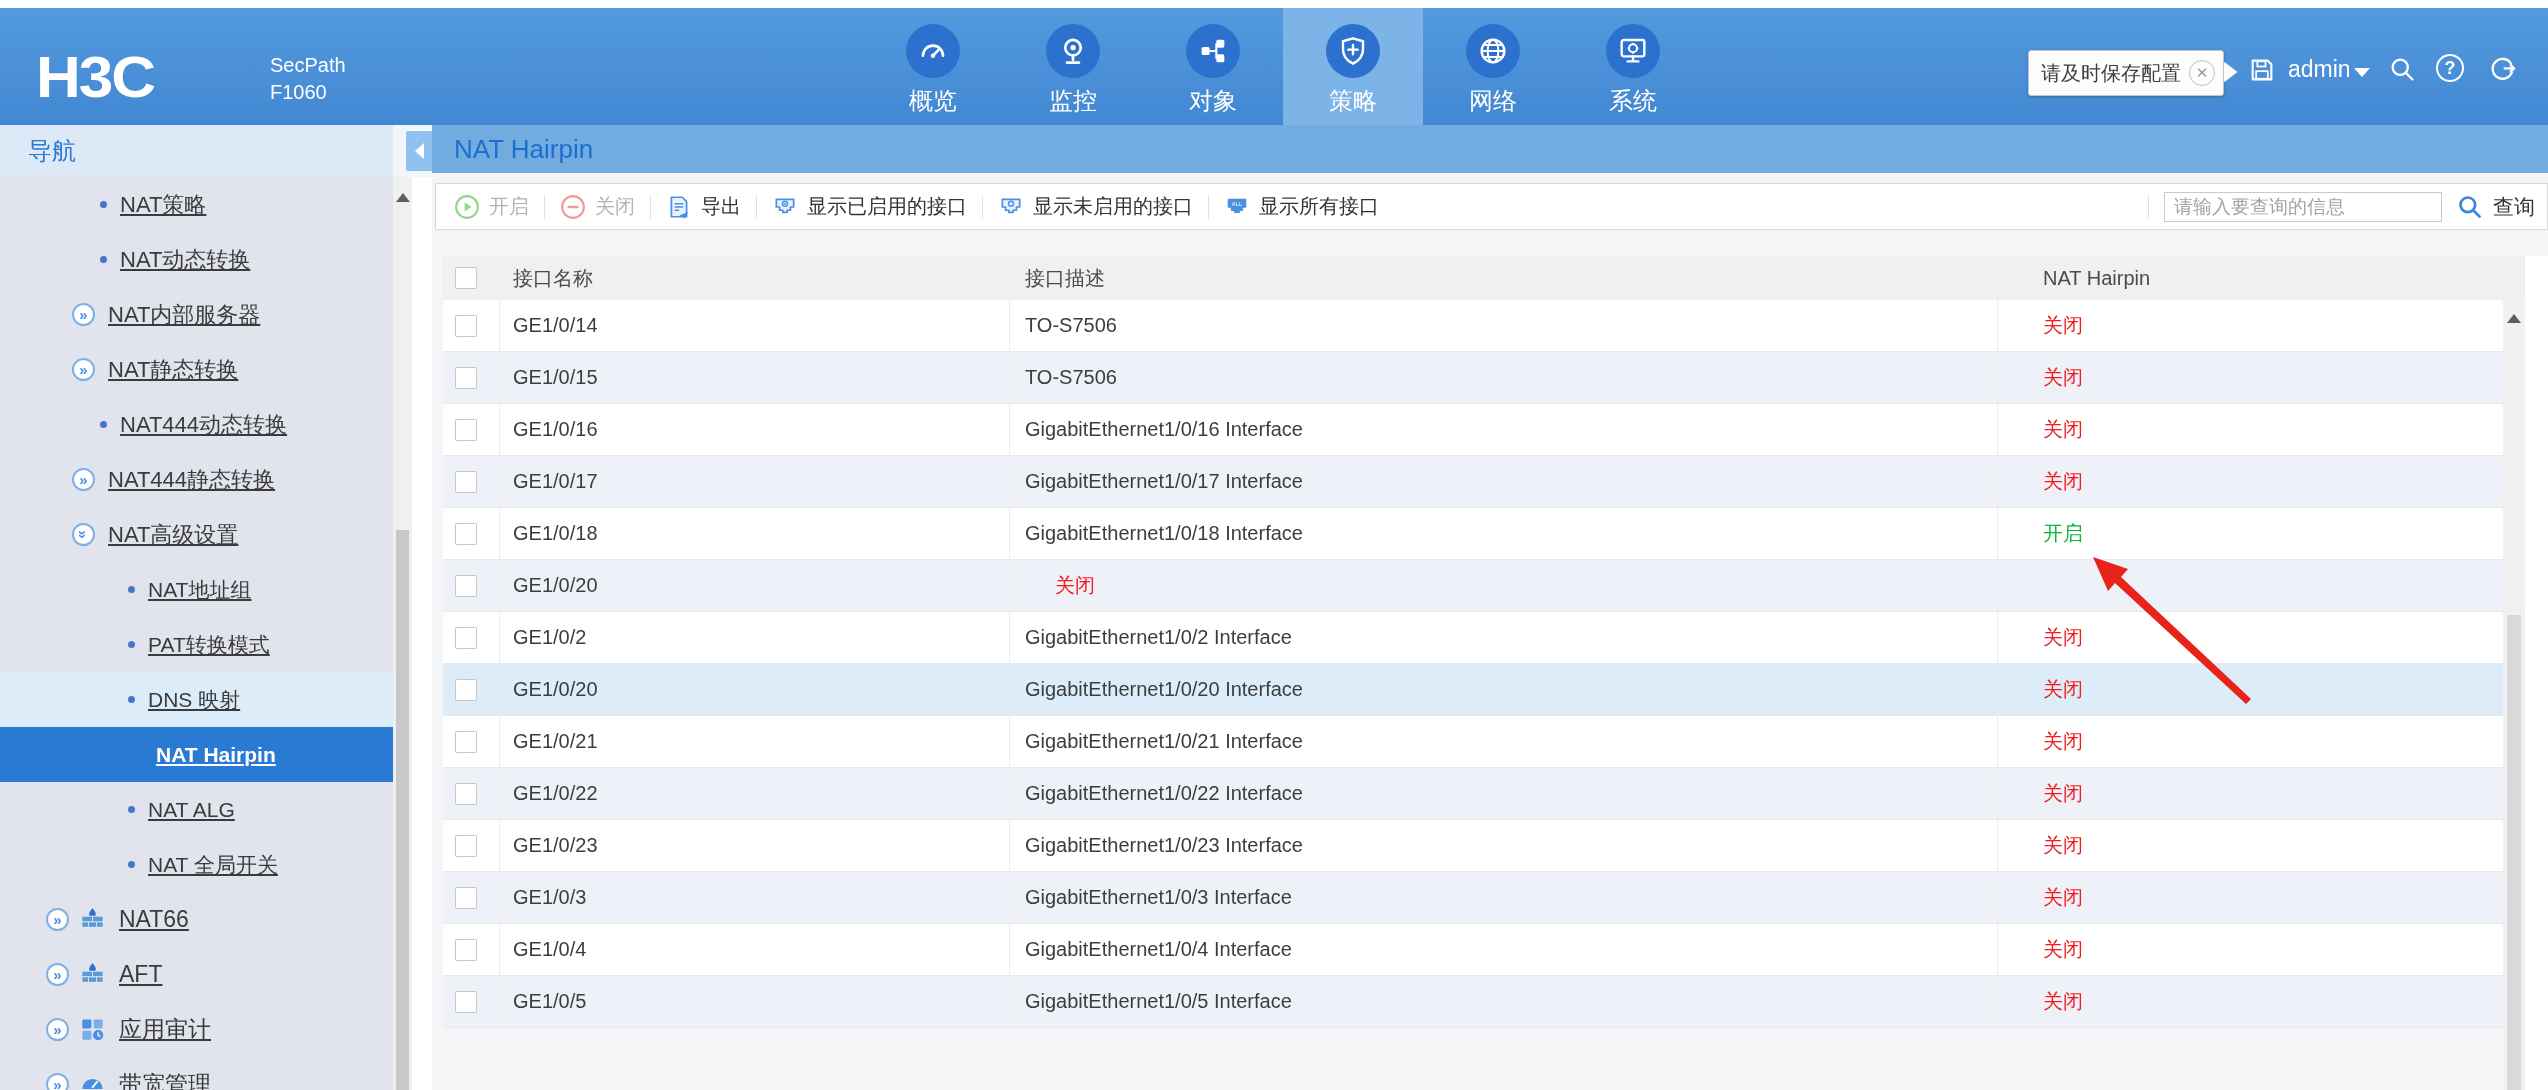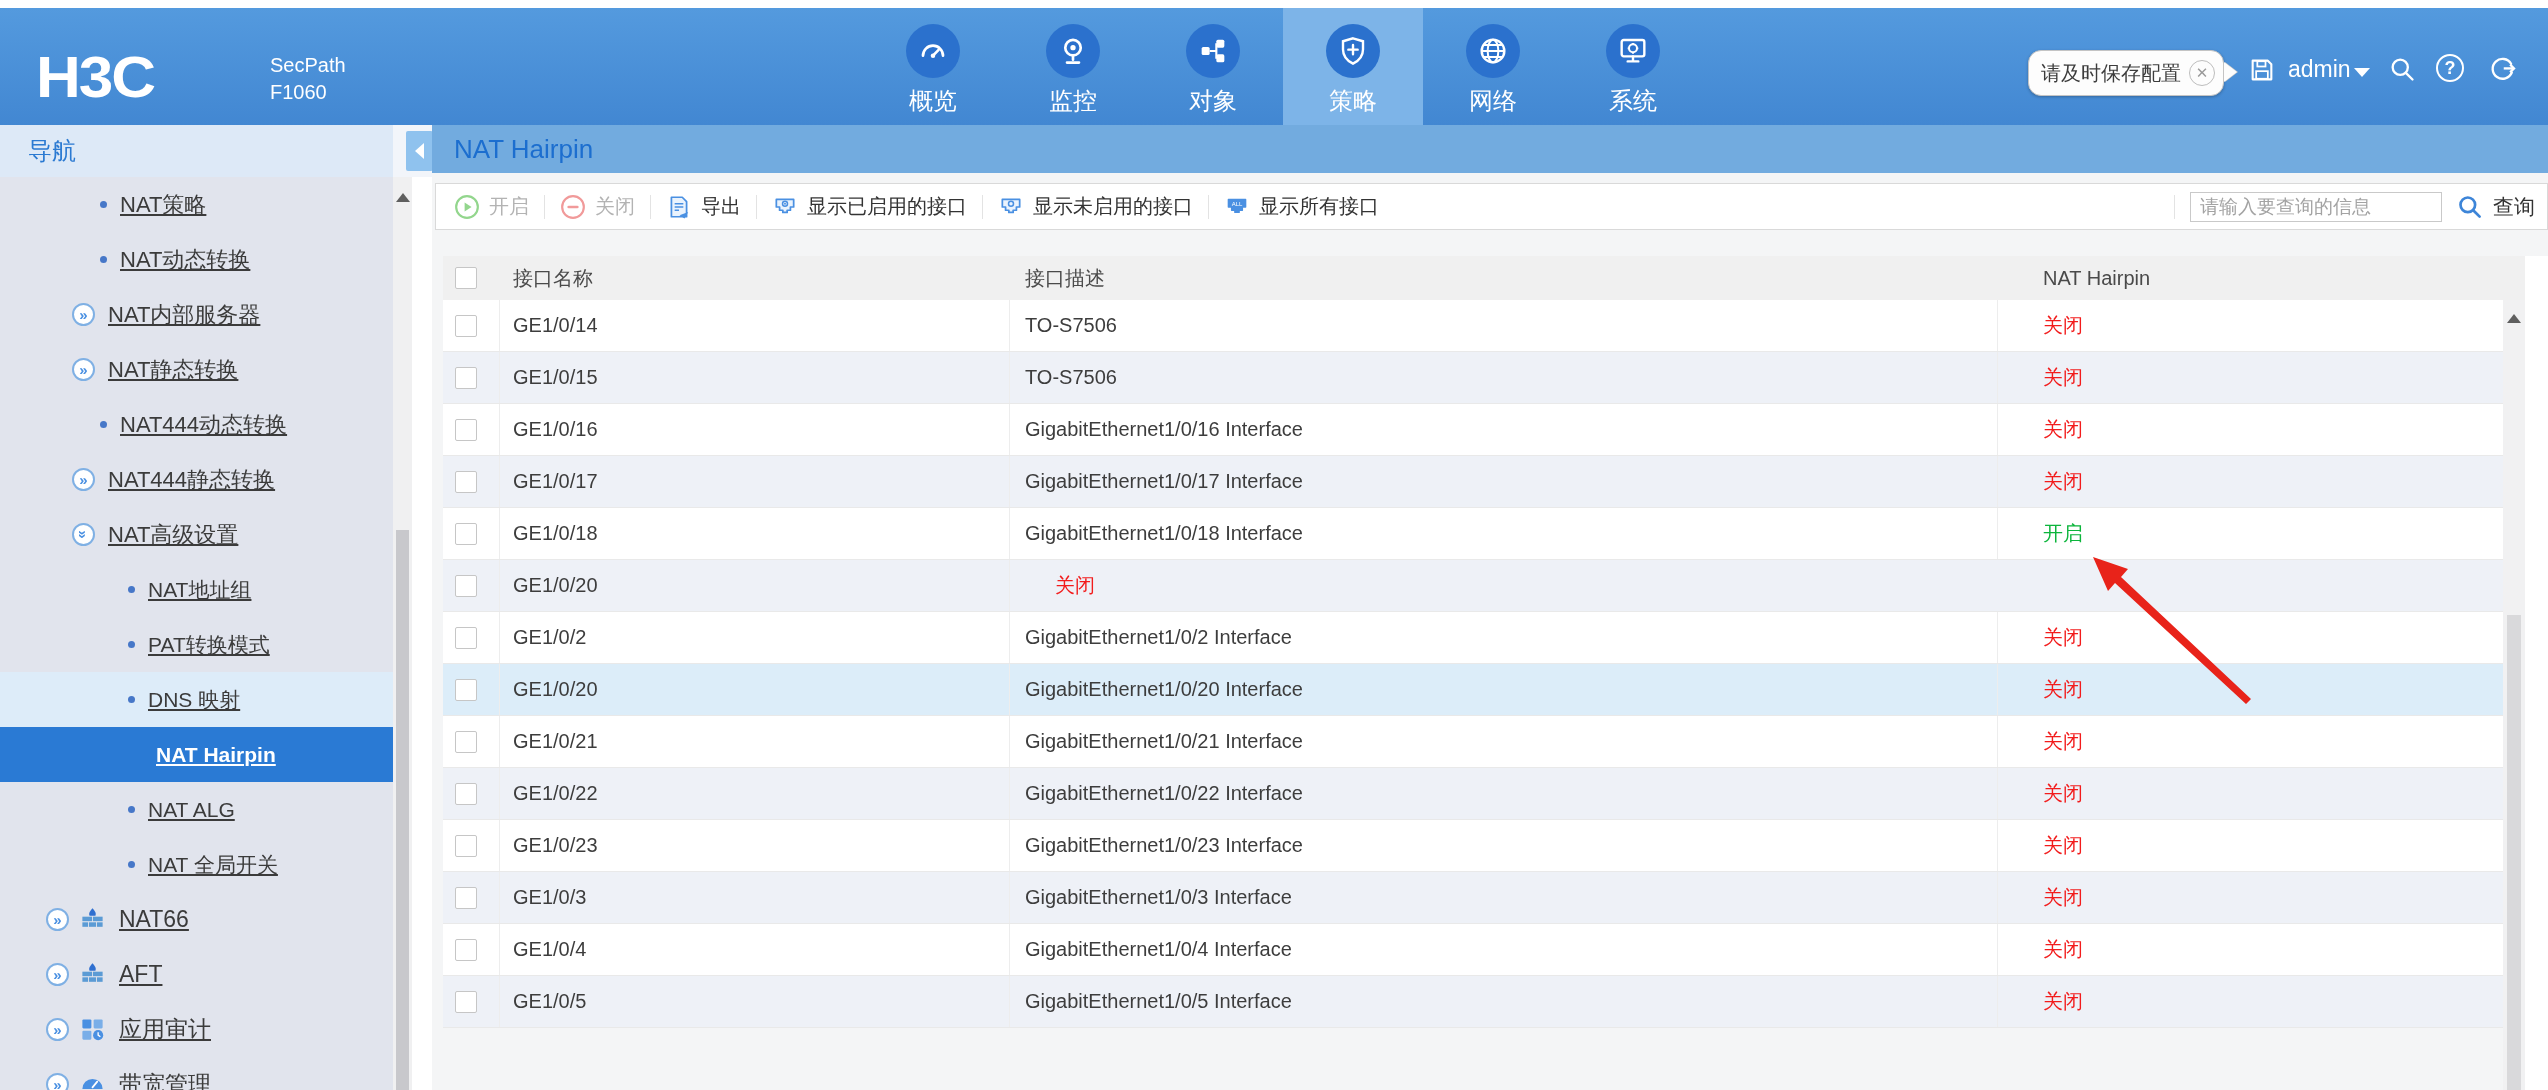--- a/index.html
+++ b/index.html
@@ -17,21 +17,21 @@
   .nav { position:absolute; left:863px; top:0; height:117px; display:flex; }
   .nav-tab { width:140px; height:117px; display:flex; flex-direction:column; align-items:center;
              padding-top:16px; cursor:pointer; }
   .nav-tab.active { background:#7db4e8; }
   .nav-ic { width:54px; height:54px; border-radius:50%; background:#2b71cd; display:flex;
             align-items:center; justify-content:center; }
   .nav-ic svg { width:32px; height:32px; }
   .nav-label { margin-top:7px; font-size:24px; color:#fff; }
 
   .bubble { position:absolute; left:2028px; top:42px; width:196px; height:46px; background:#fdfdfd;
-            border:1px solid #c4c4c4; border-radius:13px; display:flex; align-items:center;
+            border:1px solid #c4c4c4; border-radius:3px; display:flex; align-items:center;
             padding:0 8px 0 12px; box-shadow:0 1px 3px rgba(0,0,0,.25); }
   .bubble-text { font-size:20px; color:#3c3c3c; white-space:nowrap; }
   .bubble-close { margin-left:8px; width:26px; height:26px; border:1px solid #bdbdbd; border-radius:50%;
                   color:#9a9a9a; font-size:15px; display:flex; align-items:center; justify-content:center;
                   cursor:pointer; flex:none; }
   .bubble-tail { position:absolute; left:2224px; top:54px; width:0; height:0;
                  border-top:10px solid transparent; border-bottom:10px solid transparent;
                  border-left:13px solid #fdfdfd; filter:drop-shadow(1px 0 0 #c4c4c4); }
   .hicon { position:absolute; cursor:pointer; }
   .hicon svg { display:block; }
@@ -80,21 +80,21 @@
   .page-title { position:absolute; left:22px; top:0; line-height:48px; font-size:26px; color:#1c6ecf; }
 
   .toolbar { position:absolute; left:3px; top:58px; right:0; height:47px; background:#fff;
              border:1px solid #d9d9d9; display:flex; align-items:center; padding-left:18px; }
   .tbtn { display:flex; align-items:center; font-size:20px; color:#333; cursor:pointer; white-space:nowrap; }
   .tbtn.disabled { color:#b3b3b3; }
   .tbtn .ic { margin-right:9px; display:flex; }
   .tbtn .ic svg { width:26px; height:26px; }
   .tsep { width:1px; height:24px; background:#e3e3e3; margin:0 15px; flex:none; }
   .search-wrap { margin-left:auto; display:flex; align-items:center; padding-right:12px; }
-  .search-input { width:252px; height:30px; border:1px solid #c9c9c9; font-size:19px; padding:0 9px;
+  .search-input { width:278px; height:30px; border:1px solid #c9c9c9; font-size:19px; padding:0 9px;
                   color:#333; font-family:"Liberation Sans", sans-serif; outline:none; }
   .search-input::placeholder { color:#a3a3a3; }
   .search-ic { margin:0 10px 0 14px; display:flex; cursor:pointer; }
   .search-label { font-size:21px; color:#333; cursor:pointer; }
 
   
   .table { position:absolute; left:11px; top:131px; right:23px; }
   .thead { height:44px; background:#f0f0f0; display:flex; align-items:center; }
   .cell { display:flex; align-items:center; height:100%; }
   .c-cb { width:57px; padding-left:12px; }

